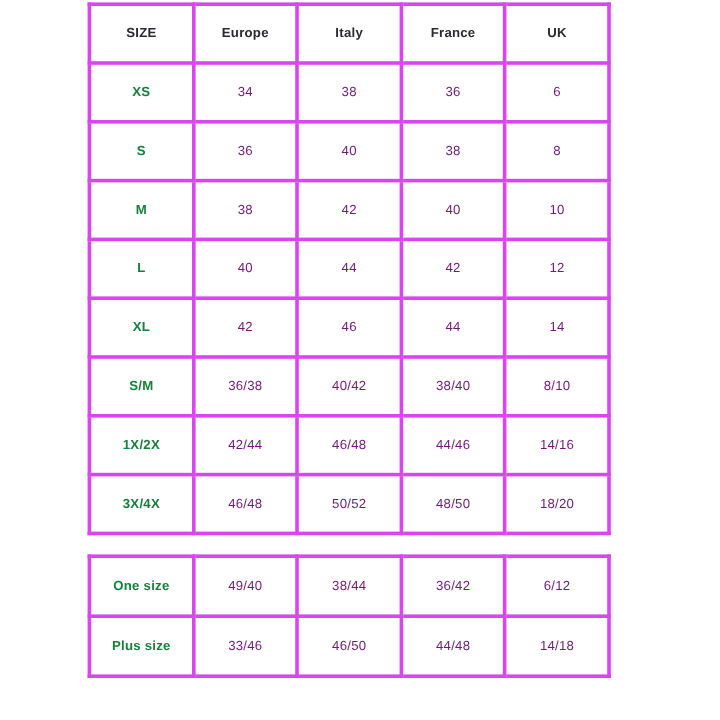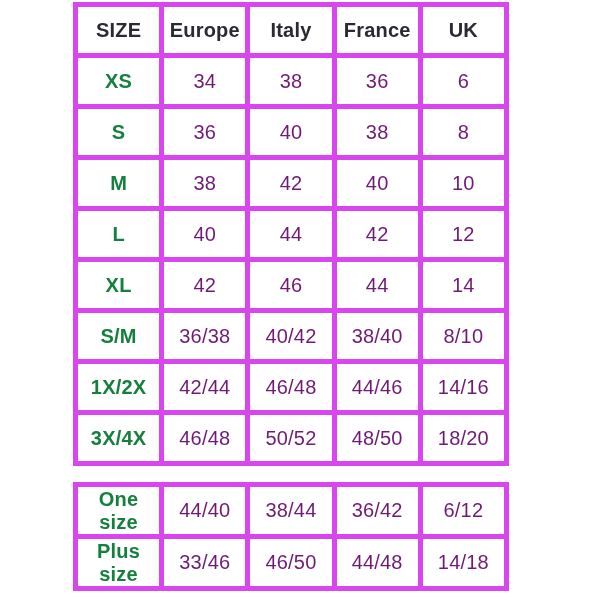--- a/index.html
+++ b/index.html
@@ -22,26 +22,26 @@
     width: 436px;
   }
   table.size-table {
     border-collapse: collapse;
     table-layout: fixed;
     width: 436px;
     background: #ffffff;
   }
   table.size-table td,
   table.size-table th {
-    border: 5px solid #d946ef;
+    border: 3px solid #d946ef;
     text-align: center;
     vertical-align: middle;
     height: 46px;
     padding: 0;
-    font-size: 20px;
+    font-size: 11px;
     letter-spacing: 0.2px;
   }
   table.second {
     margin-top: 16px;
   }
   table.second td { height: 47px; }
   .hdr {
     font-weight: 700;
     color: #2a2a32;
   }
@@ -125,21 +125,21 @@
           <td class="val">48/50</td>
           <td class="val">18/20</td>
         </tr>
       </tbody>
     </table>
 
     <table class="size-table second">
       <tbody>
         <tr>
           <td class="rowlabel">One size</td>
-          <td class="val">44/40</td>
+          <td class="val">49/40</td>
           <td class="val">38/44</td>
           <td class="val">36/42</td>
           <td class="val">6/12</td>
         </tr>
         <tr>
           <td class="rowlabel">Plus size</td>
           <td class="val">33/46</td>
           <td class="val">46/50</td>
           <td class="val">44/48</td>
           <td class="val">14/18</td>

